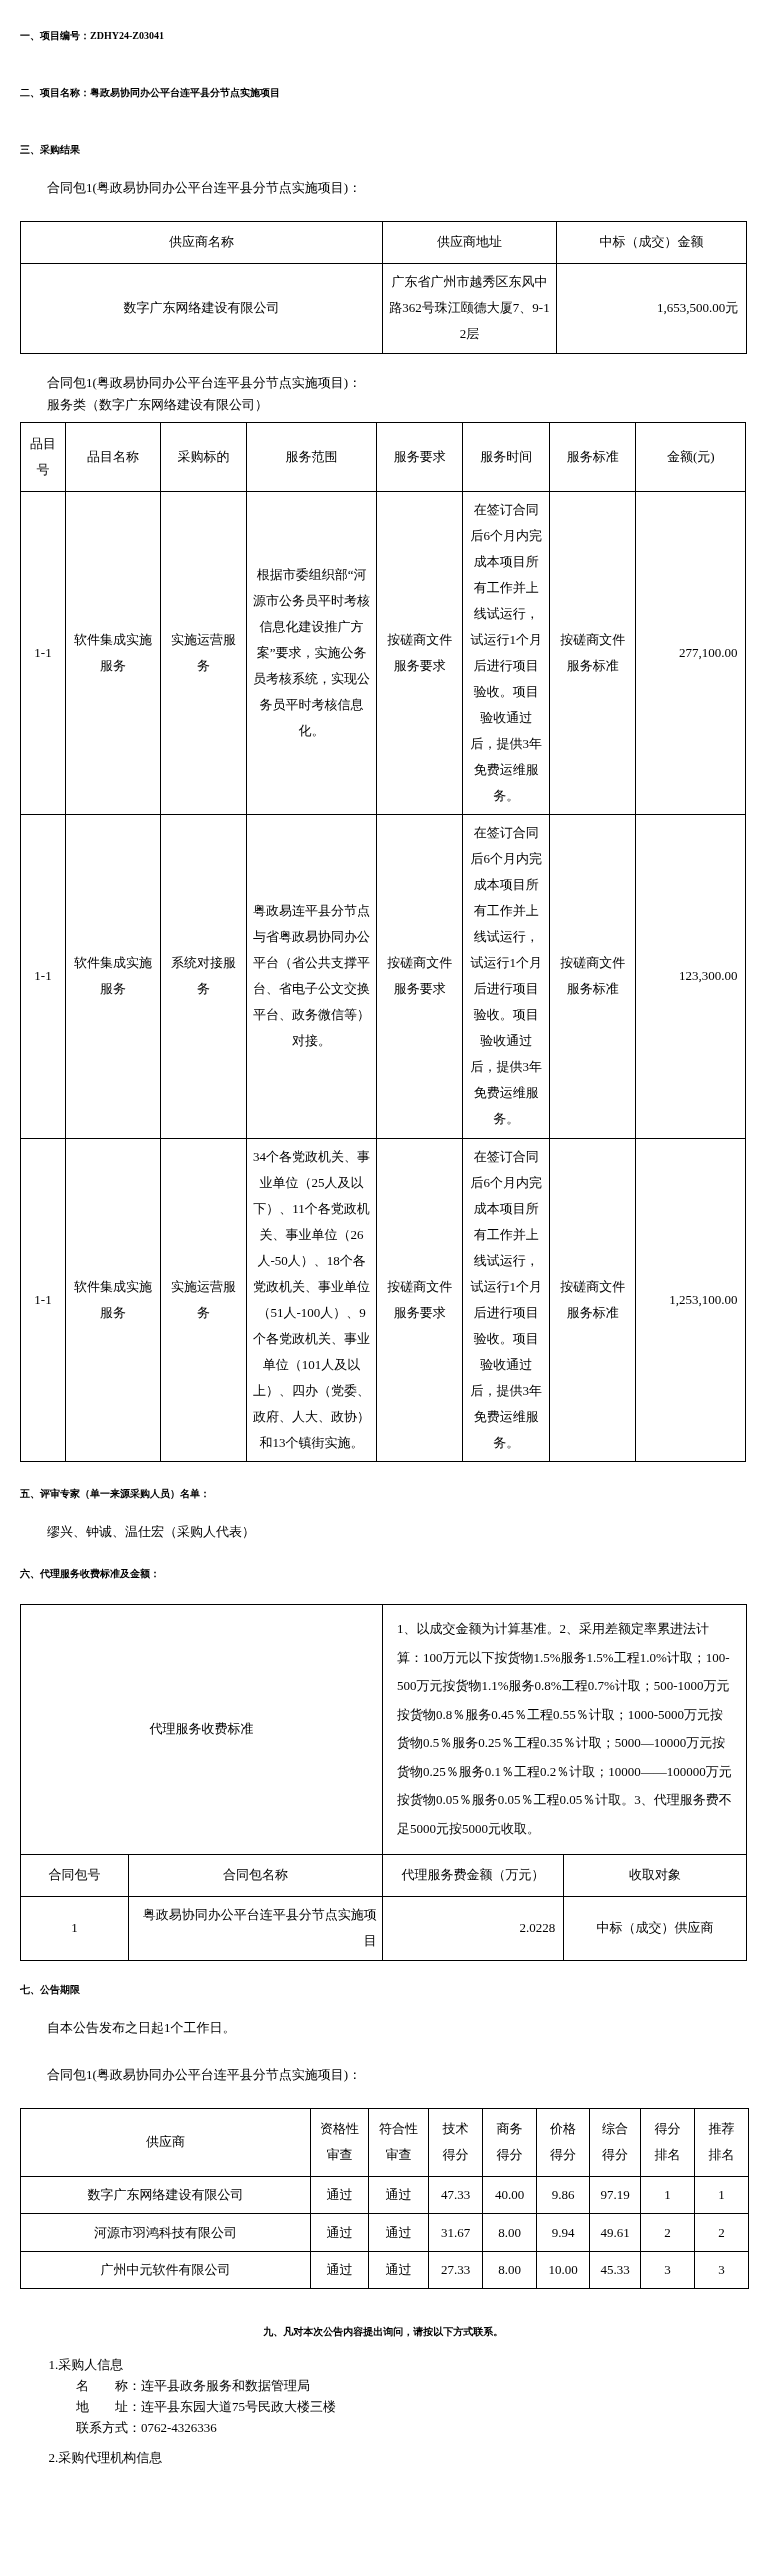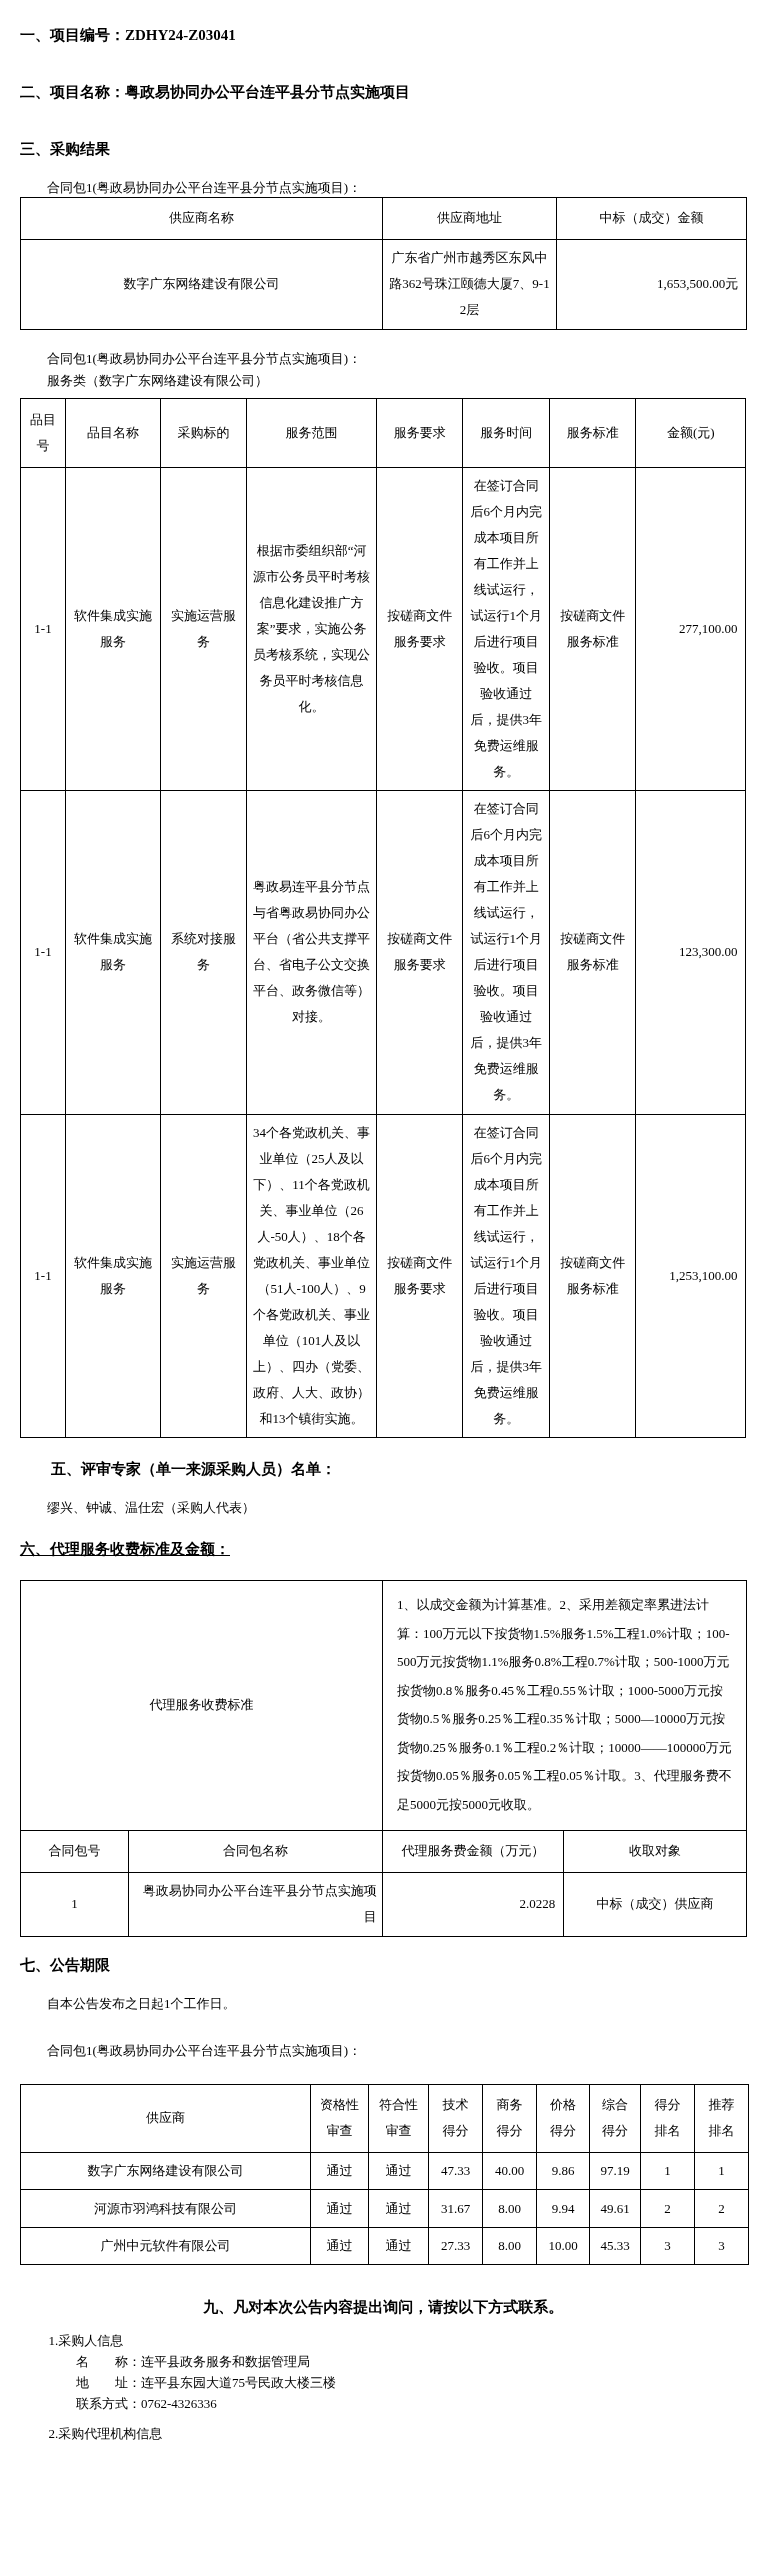--- a/index.html
+++ b/index.html
@@ -4,35 +4,35 @@
 <style>
   * { margin:0; padding:0; box-sizing:border-box; }
   html,body { background:#ffffff; }
   body {
     width:761px;
     font-family:"Liberation Serif","DejaVu Serif",serif;
     color:#000000;
     font-size:13px;
   }
   .doc { padding:24px 14.7px 40px 20px; }
-  .sec-title { font-size:15px; font-weight:bold; line-height:19px; }
+  .sec-title { font-size:10px; font-weight:bold; line-height:19px; }
   .mt-s1 { margin-top:1.7px; }
   .mt { margin-top:38px; }
   .para { font-size:13px; line-height:19px; }
   .indent1 { margin-left:27px; }
   .intro { margin-top:19px; }
   .cat { margin-top:3px; }
 
   table {
     width:100%;
     border-collapse:collapse;
     table-layout:fixed;
     border:1.7px solid #000;
   }
-  .tbl1 { margin-top:0; }
+  .tbl1 { margin-top:24px; }
   .tbl2 { margin-top:8.6px; }
   .tbl3 { margin-top:21px; }
   .tbl4 { margin-top:24px; }
   th, td {
     border:0.9px solid #000;
     font-weight:normal;
     font-size:13px;
     text-align:center;
     vertical-align:middle;
     line-height:26px;
@@ -132,24 +132,24 @@
       <td>实施运营服务</td>
       <td>34个各党政机关、事业单位（25人及以下）、11个各党政机关、事业单位（26人-50人）、18个各党政机关、事业单位（51人-100人）、9个各党政机关、事业单位（101人及以上）、四办（党委、政府、人大、政协）和13个镇街实施。</td>
       <td>按磋商文件服务要求</td>
       <td>在签订合同后6个月内完成本项目所有工作并上线试运行，试运行1个月后进行项目验收。项目验收通过后，提供3年免费运维服务。</td>
       <td>按磋商文件服务标准</td>
       <td class="amt">1,253,100.00</td>
     </tr>
   </tbody>
     </table>
 
-  <p class="sec-title" style="margin-top:22.4px;margin-left:31px;">五、评审专家（单一来源采购人员）名单：</p>
+  <p class="sec-title" style="margin-top:22.4px;">五、评审专家（单一来源采购人员）名单：</p>
   <p class="para indent1 intro">缪兴、钟诚、温仕宏（采购人代表）</p>
 
-  <p class="sec-title" style="margin-top:22.4px;text-decoration:underline;">六、代理服务收费标准及金额：</p>
+  <p class="sec-title" style="margin-top:22.4px;">六、代理服务收费标准及金额：</p>
 
   <table class="tbl3">
     <colgroup>
         <col style="width:108px">
         <col style="width:254px">
         <col style="width:181px">
         <col style="width:183px">
       </colgroup>
     <tbody>
         <tr>

